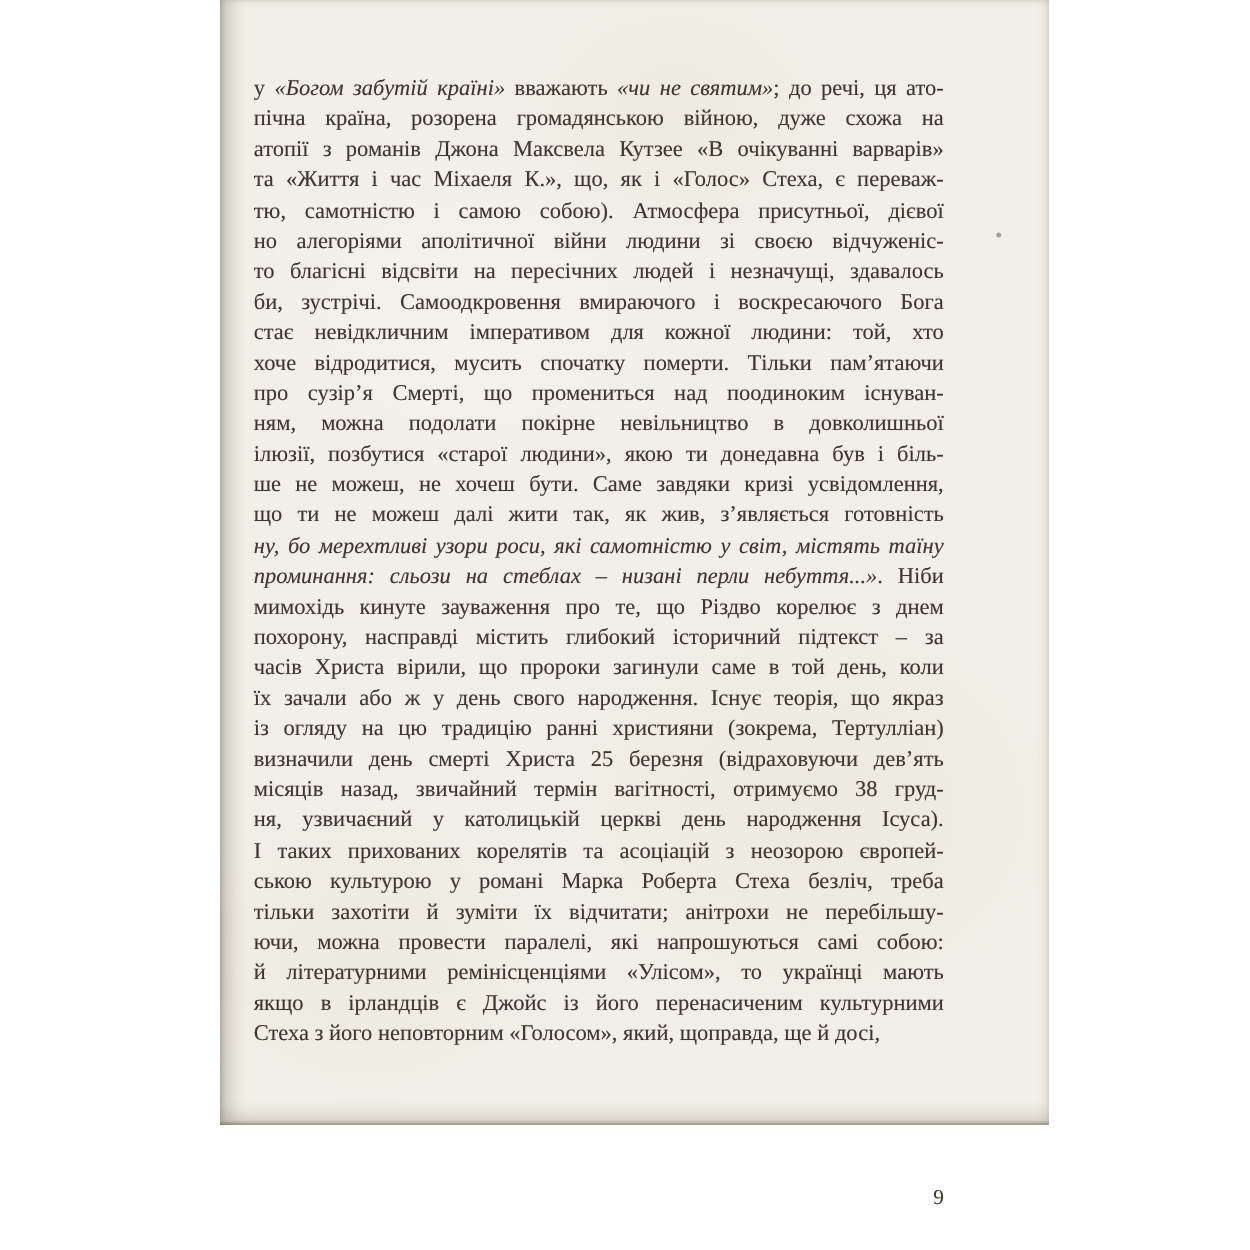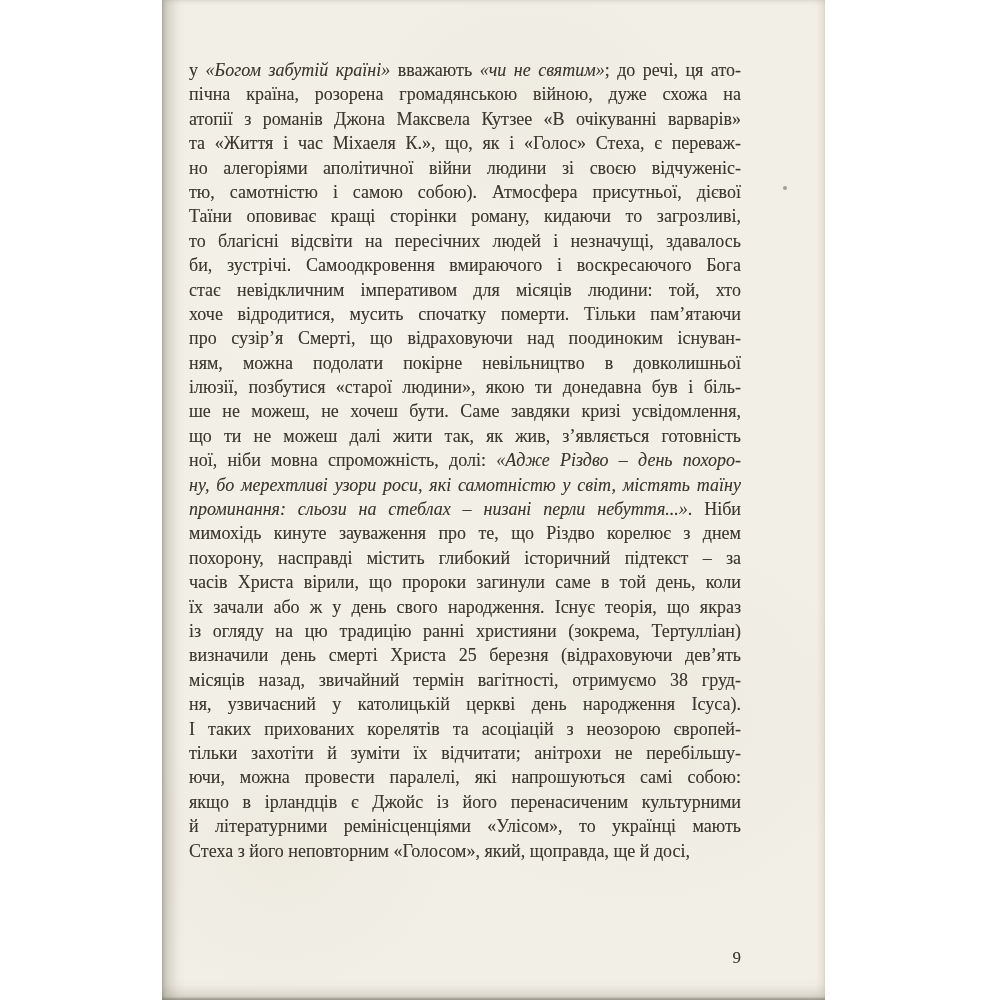--- a/index.html
+++ b/index.html
@@ -12,24 +12,24 @@
     font-family: "Liberation Serif", "DejaVu Serif", serif;
   }
   .scan-bg {
     position: relative;
     width: 1000px;
     height: 1000px;
     background: #ffffff;
   }
   .book-page {
     position: absolute;
-    left: 162px;
+    left: 176px;
     top: 0;
     width: 663px;
-    height: 1000px;
+    height: 900px;
     background:
       radial-gradient(280px 220px at 30% 28%, rgba(255,255,255,0.22), transparent 70%),
       radial-gradient(320px 260px at 72% 72%, rgba(188,183,163,0.10), transparent 72%),
       radial-gradient(220px 170px at 55% 10%, rgba(188,183,163,0.08), transparent 70%),
       radial-gradient(240px 200px at 18% 85%, rgba(188,183,163,0.09), transparent 70%),
       var(--paper, #f2efe6);
     box-shadow:
       inset 17px 0 14px -9px rgba(104, 99, 80, 0.32),
       inset 3px 0 3px -1px rgba(104, 99, 80, 0.22),
       inset -7px 0 8px -5px rgba(104, 99, 80, 0.17),
@@ -85,46 +85,45 @@
 </head>
 <body style="--paper: #f2efe6; --ink: #3c3830;">
 
 <div class="scan-bg">
   <div class="book-page">
     <div class="text-block">
         <div class="line"><span>у </span><span class="it">«Богом забутій країні»</span><span> вважають </span><span class="it">«чи не святим»</span><span>; до речі, ця ато-</span></div>
         <div class="line"><span>пічна країна, розорена громадянською війною, дуже схожа на</span></div>
         <div class="line"><span>атопії з романів Джона Максвела Кутзее «В очікуванні варварів»</span></div>
         <div class="line"><span>та «Життя і час Міхаеля К.», що, як і «Голос» Стеха, є переваж-</span></div>
+        <div class="line"><span>тю, самотністю і самою собою). Атмосфера присутньої, дієвої</span></div>
         <div class="line"><span>но алегоріями аполітичної війни людини зі своєю відчуженіс-</span></div>
-        <div class="line"><span>тю, самотністю і самою собою). Атмосфера присутньої, дієвої</span></div>
-        <div class="line"><span>Таїни оповиває кращі сторінки роману, кидаючи то загрозливі,</span></div>
         <div class="line"><span>то благісні відсвіти на пересічних людей і незначущі, здавалось</span></div>
         <div class="line"><span>би, зустрічі. Самоодкровення вмираючого і воскресаючого Бога</span></div>
-        <div class="line"><span>стає невідкличним імперативом для місяців людини: той, хто</span></div>
+        <div class="line"><span>стає невідкличним імперативом для кожної людини: той, хто</span></div>
         <div class="line"><span>хоче відродитися, мусить спочатку померти. Тільки пам’ятаючи</span></div>
-        <div class="line"><span>про сузір’я Смерті, що відраховуючи над поодиноким існуван-</span></div>
+        <div class="line"><span>про сузір’я Смерті, що промениться над поодиноким існуван-</span></div>
         <div class="line"><span>ням, можна подолати покірне невільництво в довколишньої</span></div>
         <div class="line"><span>ілюзії, позбутися «старої людини», якою ти донедавна був і біль-</span></div>
         <div class="line"><span>ше не можеш, не хочеш бути. Саме завдяки кризі усвідомлення,</span></div>
         <div class="line"><span>що ти не можеш далі жити так, як жив, з’являється готовність</span></div>
-        <div class="line"><span>ної, ніби мовна спроможність, долі: </span><span class="it">«Адже Різдво – день похоро-</span></div>
         <div class="line"><span class="it">ну, бо мерехтливі узори роси, які самотністю у світ, містять таїну</span></div>
         <div class="line"><span class="it">проминання: сльози на стеблах – низані перли небуття...»</span><span>. Ніби</span></div>
         <div class="line"><span>мимохідь кинуте зауваження про те, що Різдво корелює з днем</span></div>
         <div class="line"><span>похорону, насправді містить глибокий історичний підтекст – за</span></div>
         <div class="line"><span>часів Христа вірили, що пророки загинули саме в той день, коли</span></div>
         <div class="line"><span>їх зачали або ж у день свого народження. Існує теорія, що якраз</span></div>
         <div class="line"><span>із огляду на цю традицію ранні християни (зокрема, Тертулліан)</span></div>
         <div class="line"><span>визначили день смерті Христа 25 березня (відраховуючи дев’ять</span></div>
         <div class="line"><span>місяців назад, звичайний термін вагітності, отримуємо 38 груд-</span></div>
         <div class="line"><span>ня, узвичаєний у католицькій церкві день народження Ісуса).</span></div>
         <div class="line"><span>І таких прихованих корелятів та асоціацій з неозорою європей-</span></div>
+        <div class="line"><span>ською культурою у романі Марка Роберта Стеха безліч, треба</span></div>
         <div class="line"><span>тільки захотіти й зуміти їх відчитати; анітрохи не перебільшу-</span></div>
         <div class="line"><span>ючи, можна провести паралелі, які напрошуються самі собою:</span></div>
+        <div class="line"><span>й літературними ремінісценціями «Улісом», то українці мають</span></div>
         <div class="line"><span>якщо в ірландців є Джойс із його перенасиченим культурними</span></div>
-        <div class="line"><span>й літературними ремінісценціями «Улісом», то українці мають</span></div>
         <div class="line last"><span>Стеха з його неповторним «Голосом», який, щоправда, ще й досі,</span></div>
       </div>
     <div class="paper-speck"></div>
     <div class="page-number">9</div>
   </div>
 </div>
 
 </body></html>

